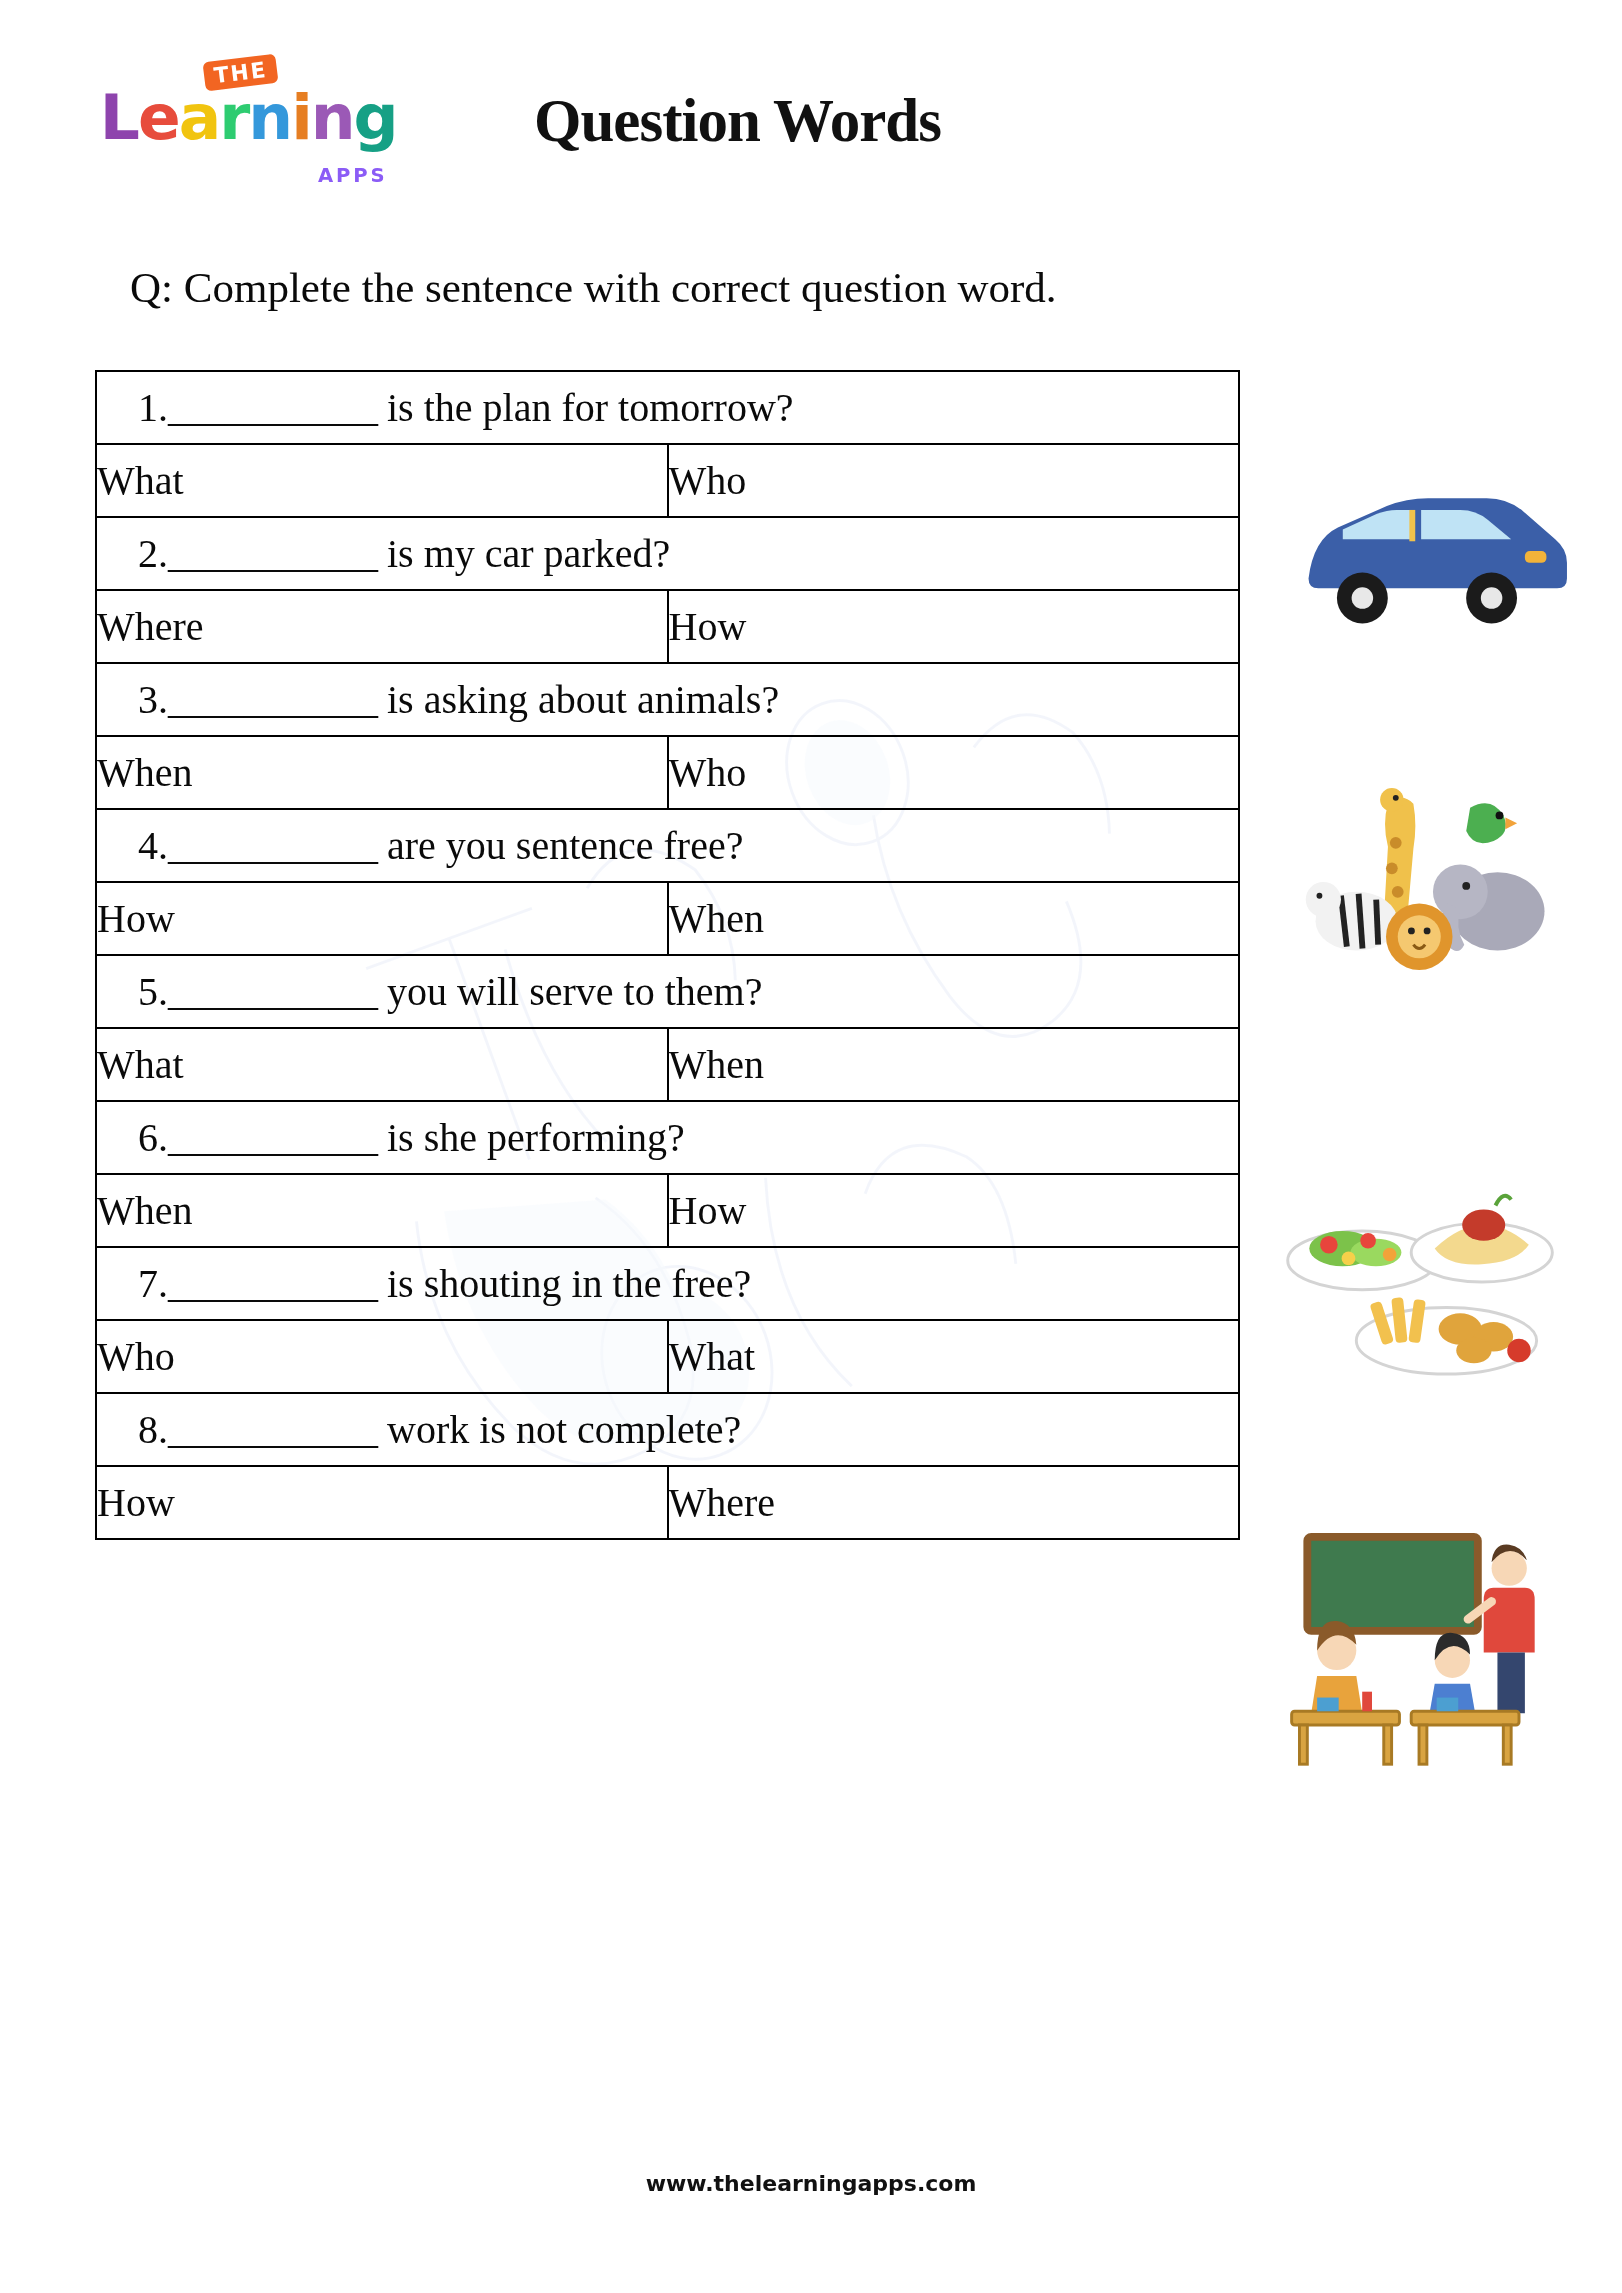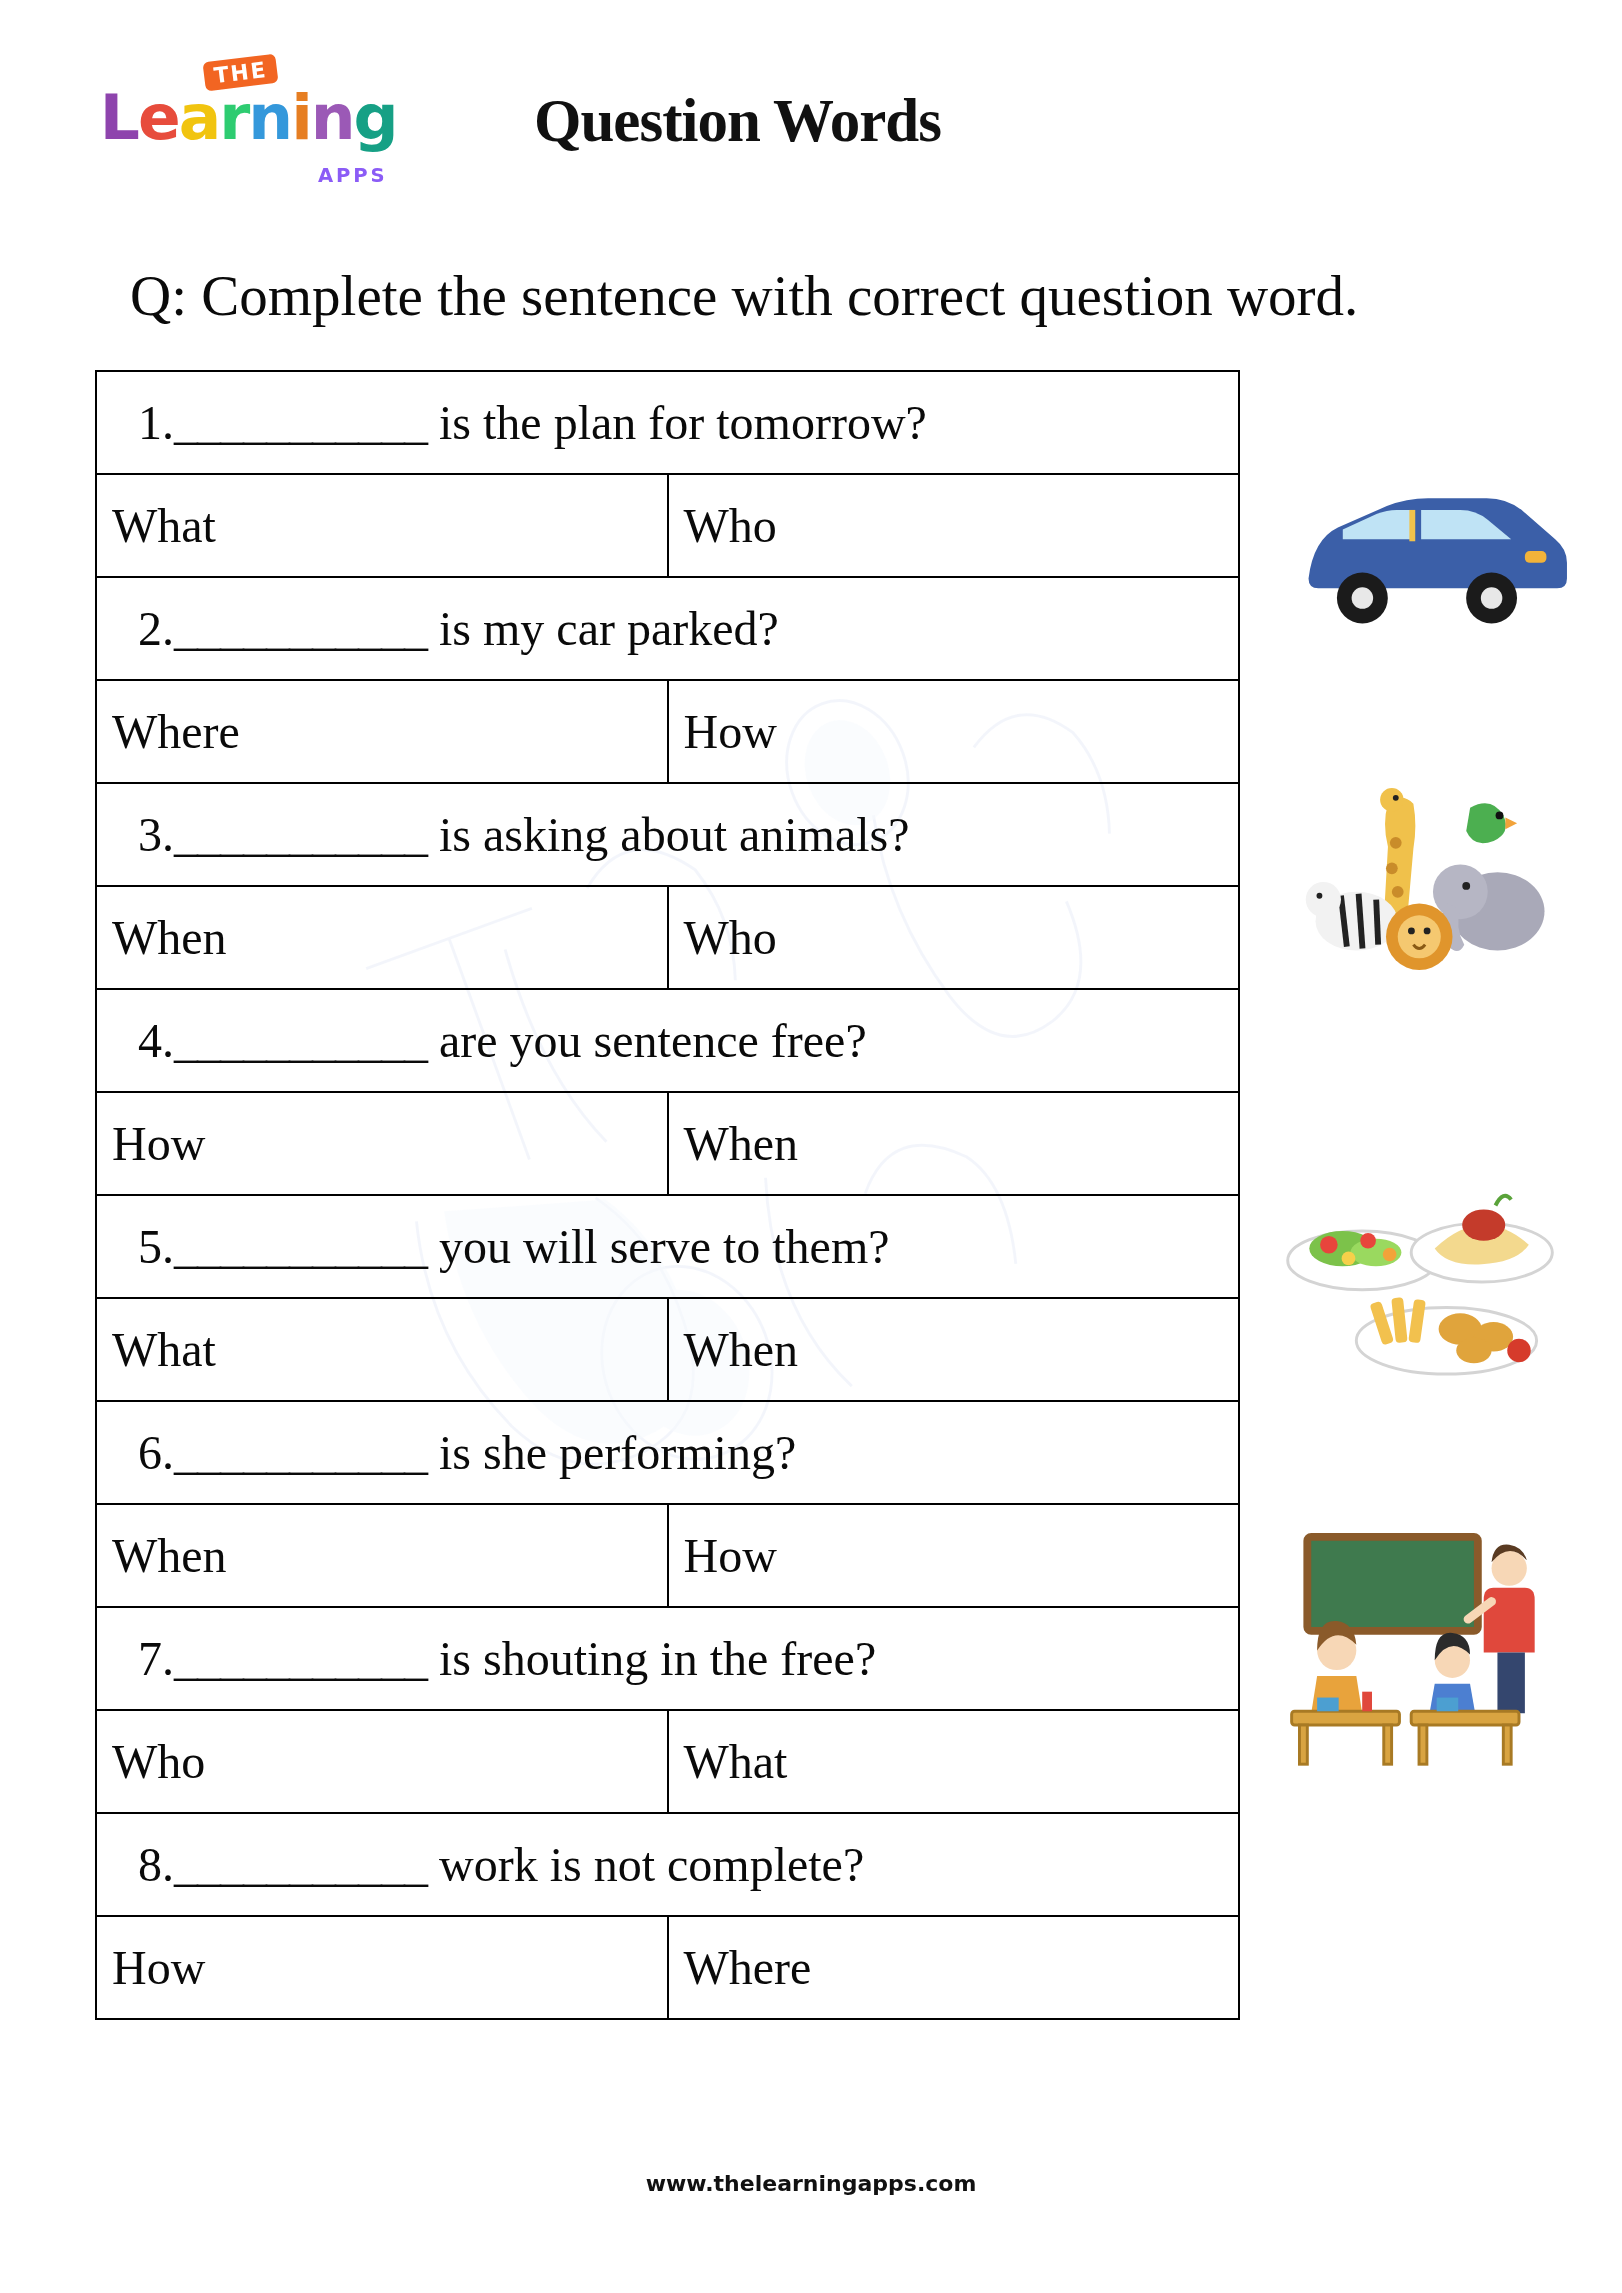--- a/index.html
+++ b/index.html
@@ -92,40 +92,40 @@
     font-size: 61px;
     color: #111111;
     letter-spacing: -1px;
   }
 
   
   .instruction {
     position: absolute;
     left: 130px;
     top: 263px;
-    font-size: 57px;
+    font-size: 43px;
     color: #0a0a0a;
     font-family: "Liberation Serif", serif;
   }
 
   
   .quiz-table {
     position: absolute;
     left: 95px;
     top: 370px;
     width: 1145px;
     border-collapse: collapse;
     table-layout: fixed;
   }
   .quiz-table td {
     border: 2px solid #000000;
     height: 71px;
-    font-size: 48px;
+    font-size: 40px;
     color: #0a0a0a;
-    padding: 15px;
+    padding: 0;
     background: transparent;
     margin-top: 9px;
   }
   .q-cell {
     text-align: left;
     padding-left: 41px !important;
     white-space: nowrap;
   }
   .blank {
     letter-spacing: -1px;

